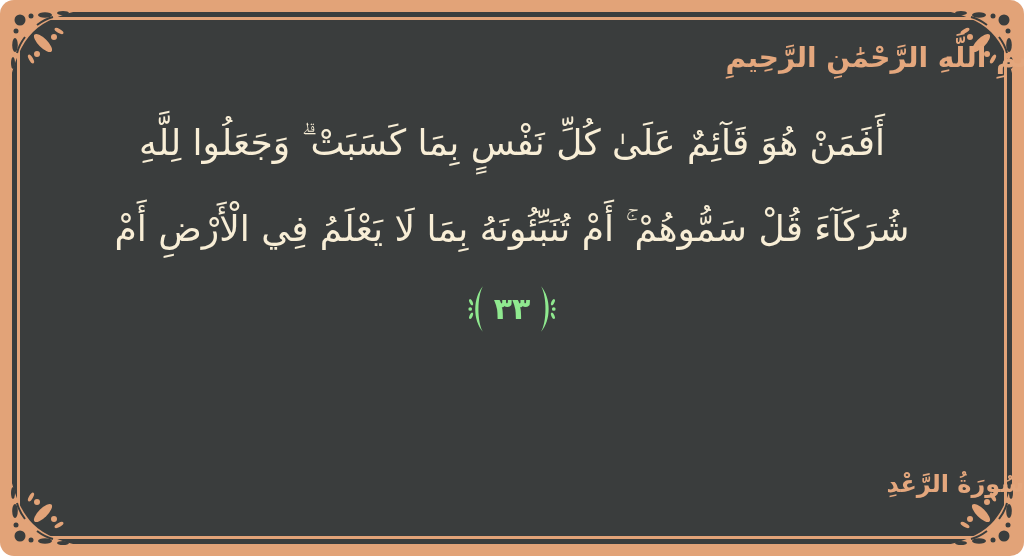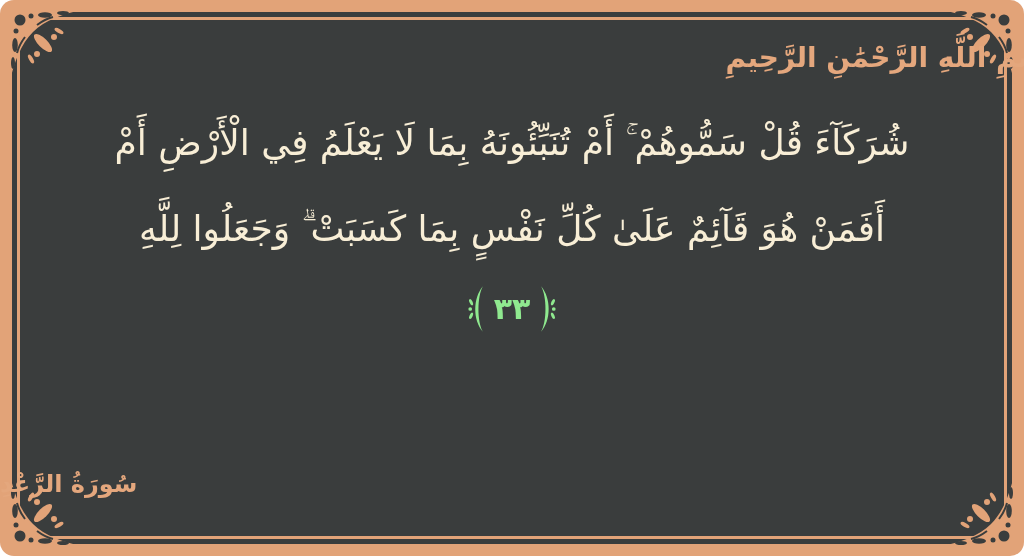--- a/index.html
+++ b/index.html
@@ -84,21 +84,21 @@
     padding: 0 2px;
   }
   .bracket-icon { display: block; }
   .surah-name {
     position: absolute;
     top: 456px;
     left: 0;
     width: 100%;
     height: 56px;
     line-height: 56px;
-    text-align: left;
+    text-align: right;
     direction: rtl;
     color: #e4a77d;
     font-size: 24px;
     font-weight: bold;
   }
 </style>
 </head>
 <body>
 
 <div class="card">
@@ -172,22 +172,22 @@
     <ellipse cx="36" cy="36" rx="12" ry="4.5" transform="rotate(45 36 36)" fill="#e2a378"></ellipse>
     <circle cx="47" cy="30" r="3" fill="#e2a378"></circle>
     <circle cx="30" cy="47" r="3" fill="#e2a378"></circle>
     <ellipse cx="52" cy="24" rx="5" ry="2" transform="rotate(30 52 24)" fill="#e2a378"></ellipse>
     <ellipse cx="24" cy="52" rx="5" ry="2" transform="rotate(60 24 52)" fill="#e2a378"></ellipse>
   </svg>
 
   <div class="bismillah">بِسْمِ اللَّهِ الرَّحْمَٰنِ الرَّحِيمِ</div>
 
   <div class="verse-block">
+    <div class="verse-line">أَفَمَنْ هُوَ قَآئِمٌ عَلَىٰ كُلِّ نَفْسٍ بِمَا كَسَبَتْ ۗ وَجَعَلُوا لِلَّهِ</div>
     <div class="verse-line">شُرَكَآءَ قُلْ سَمُّوهُمْ ۚ أَمْ تُنَبِّئُونَهُ بِمَا لَا يَعْلَمُ فِي الْأَرْضِ أَمْ</div>
-    <div class="verse-line">أَفَمَنْ هُوَ قَآئِمٌ عَلَىٰ كُلِّ نَفْسٍ بِمَا كَسَبَتْ ۗ وَجَعَلُوا لِلَّهِ</div>
     <div class="verse-line">
       <span class="ayah-marker">
           <svg class="bracket-icon" width="22" height="56" viewBox="0 0 26 60">
            <path d="M20,3 C8,17 8,43 20,57 C13,45 13,15 20,3 Z" fill="#8fe98f"></path>
            <circle cx="5" cy="30" r="2.2" fill="#8fe98f"></circle>
            <ellipse cx="6" cy="22" rx="1.8" ry="4" transform="rotate(-25 6 22)" fill="#8fe98f"></ellipse>
            <ellipse cx="6" cy="38" rx="1.8" ry="4" transform="rotate(25 6 38)" fill="#8fe98f"></ellipse>
          </svg>
           <span class="ayah-number">٣٣</span>
           <svg class="bracket-icon" width="22" height="56" viewBox="0 0 26 60" style="transform:scaleX(-1)">

